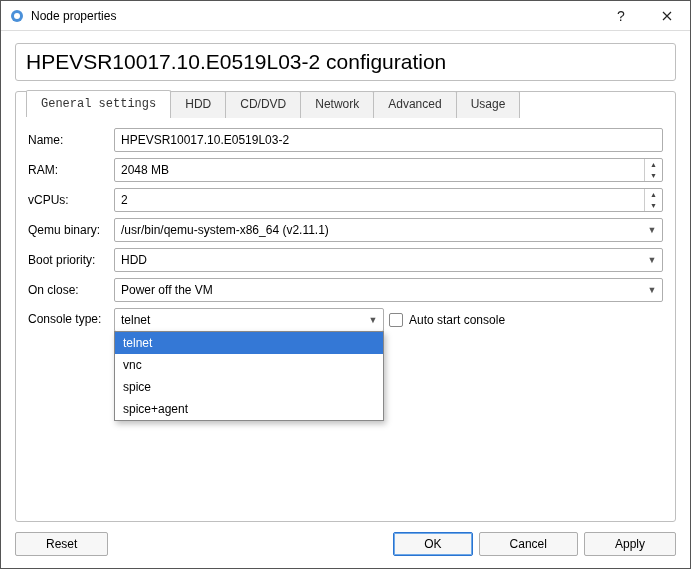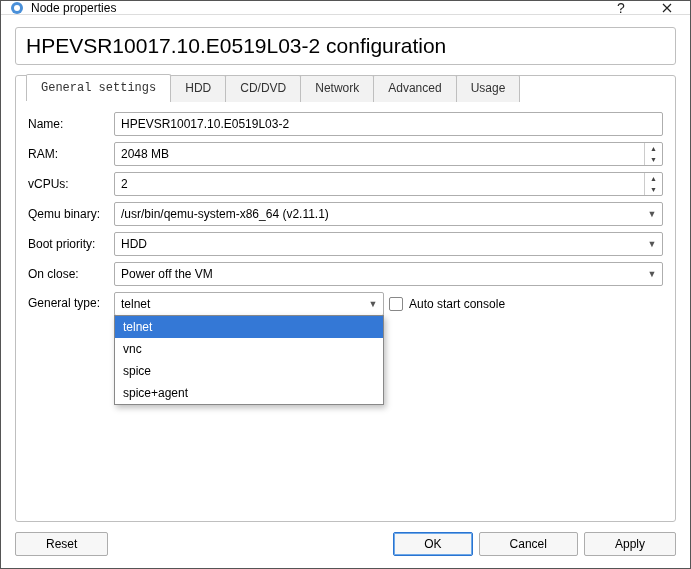--- a/index.html
+++ b/index.html
@@ -1,18 +1,18 @@
 <!DOCTYPE html>
 <html><head>
 <meta charset="utf-8">
 <style>
   * { box-sizing: border-box; }
   html, body { margin: 0; padding: 0; font-family: "Segoe UI", Tahoma, sans-serif; font-size: 12px; background: #fff; color: #000; }
   .window { width: 691px; height: 569px; border: 1px solid #555; display: flex; flex-direction: column; background: #fff; }
-  .titlebar { height: 14px; display: flex; align-items: center; border-bottom: 1px solid #ddd; background: #fff; }
+  .titlebar { height: 30px; display: flex; align-items: center; border-bottom: 1px solid #ddd; background: #fff; }
   .titlebar-icon { width: 16px; height: 16px; margin: 0 6px 0 8px; display:flex; align-items:center; justify-content:center; }
   .titlebar-title { flex: 1; font-size: 12px; }
   .titlebar-btn { width: 46px; height: 30px; display: flex; align-items: center; justify-content: center; color: #222; font-size: 14px; }
   .content { flex: 1; padding: 12px 14px 0 14px; display: flex; flex-direction: column; }
   .page-heading { border: 1px solid #bfbfbf; border-radius: 3px; padding: 6px 10px; font-size: 21px; margin-bottom: 10px; background: #fff; }
   .main-panel { flex: 1; border: 1px solid #bfbfbf; border-radius: 3px; position: relative; padding: 0 10px 10px 10px; overflow: visible; }
   .tabs { display: flex; margin-top: -1px; position: relative; top: -1px; }
   .tab { border: 1px solid #bfbfbf; border-bottom: none; padding: 5px 14px 6px; font-size: 12px; background: #f2f2f2; color: #333; border-radius: 2px 2px 0 0; margin-right: -1px; position: relative; top: 1px; }
   .tab.active { background: #fff; top: 0; padding-top: 6px; font-family: Liberation Mono, monospace; }
   .form { padding: 10px 2px 2px 2px; }
@@ -132,21 +132,21 @@
           <div class="label">On close:</div>
           <div class="field">
             <div class="select">
               <div class="select-value">Power off the VM</div>
               <div class="select-arrow">▼</div>
             </div>
           </div>
         </div>
 
         <div class="row" style="align-items:flex-start;">
-          <div class="label" style="padding-top:4px;">General type:</div>
+          <div class="label" style="padding-top:4px;">Console type:</div>
           <div class="field" style="display:flex;">
             <div style="position:relative; width:270px;">
               <div class="select" style="width:270px;">
                 <div class="select-value">telnet</div>
                 <div class="select-arrow">▼</div>
               </div>
               <div class="dropdown-list">
                 <div class="dropdown-item selected">telnet</div>
                 <div class="dropdown-item">vnc</div>
                 <div class="dropdown-item">spice</div>

